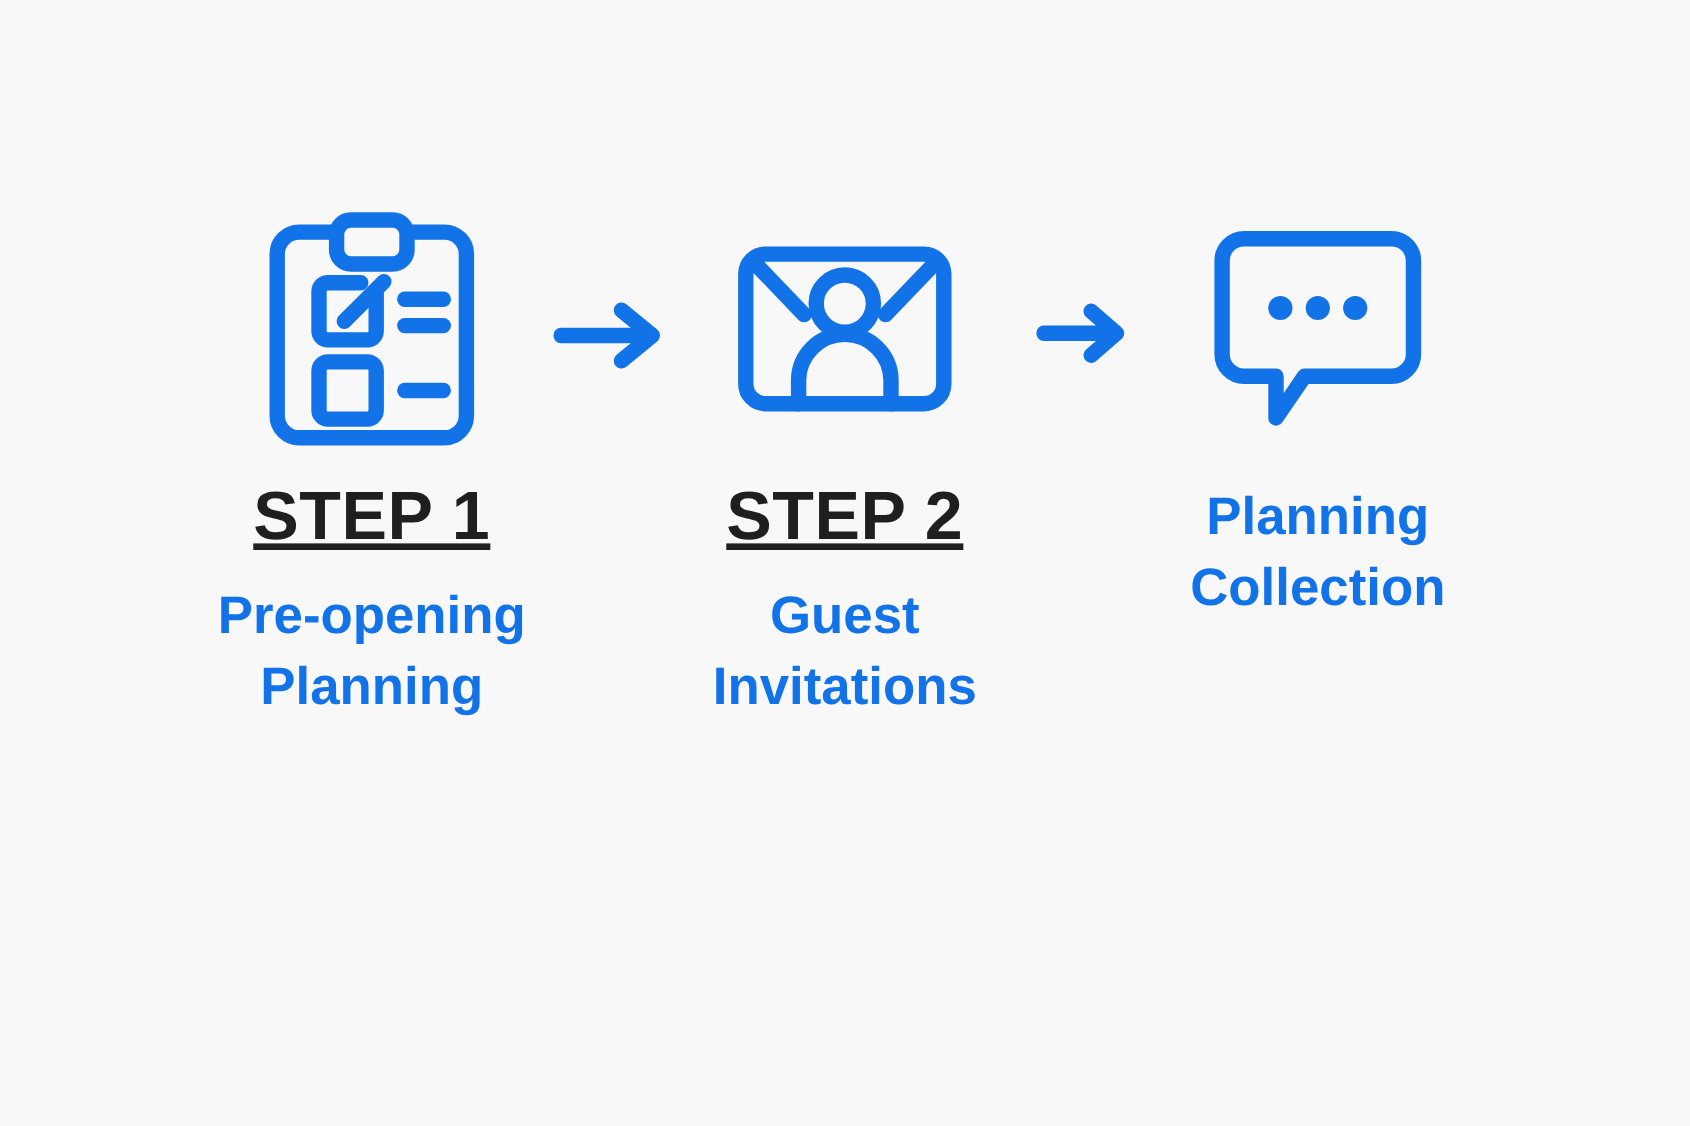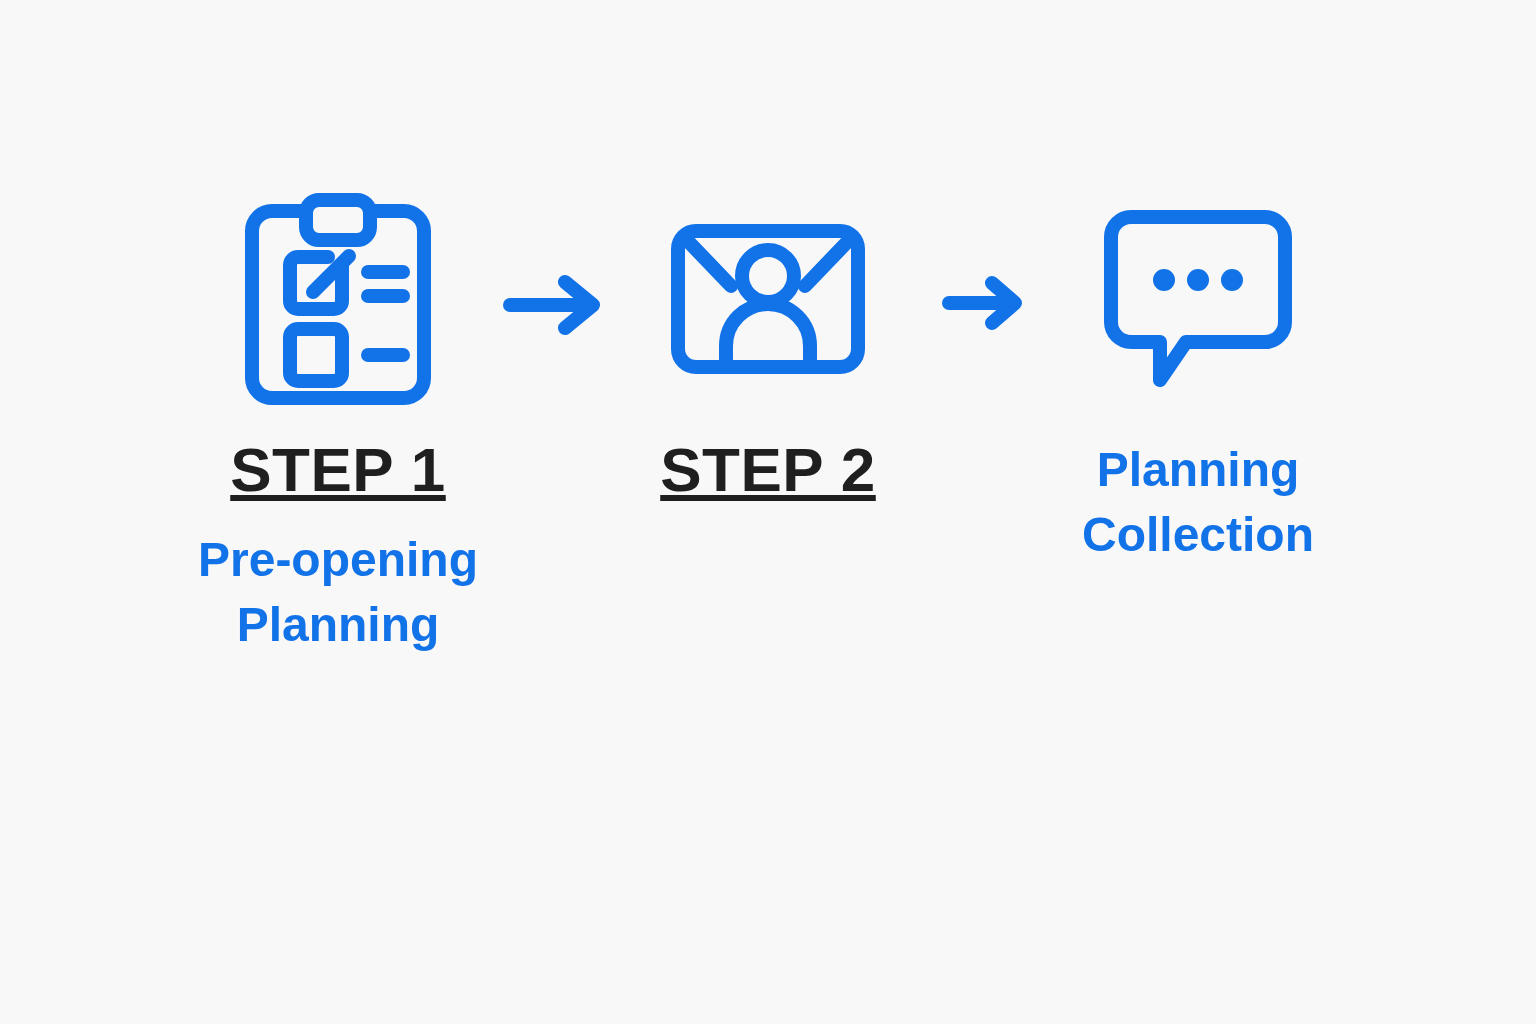--- a/index.html
+++ b/index.html
@@ -127,20 +127,21 @@
         <path d="M14 14 L60 62"></path>
 
         <path d="M180 14 L134 62"></path>
 
         <circle cx="97" cy="52" r="26"></circle>
 
         <path d="M55 143 L55 122 A42 42 0 0 1 139 122 L139 143"></path>
       </svg>
     </div>
     <div class="step-title" style="color: rgb(31, 31, 31); text-align: center;">STEP 2</div>
+    <div class="step-desc" style="color: rgb(18, 114, 232);">Guest Invitations</div>
   </div>
 
   <div class="arrow-box gap-two">
     <svg width="82" height="58" viewBox="0 0 82 58" fill="none" stroke="#1272e8" stroke-width="14" stroke-linecap="round" stroke-linejoin="round" aria-hidden="true">
       <path d="M7 29 L70 29"></path>
       <path d="M50 9 L73 29 L50 49"></path>
     </svg>
   </div>
 
   <div class="step">

